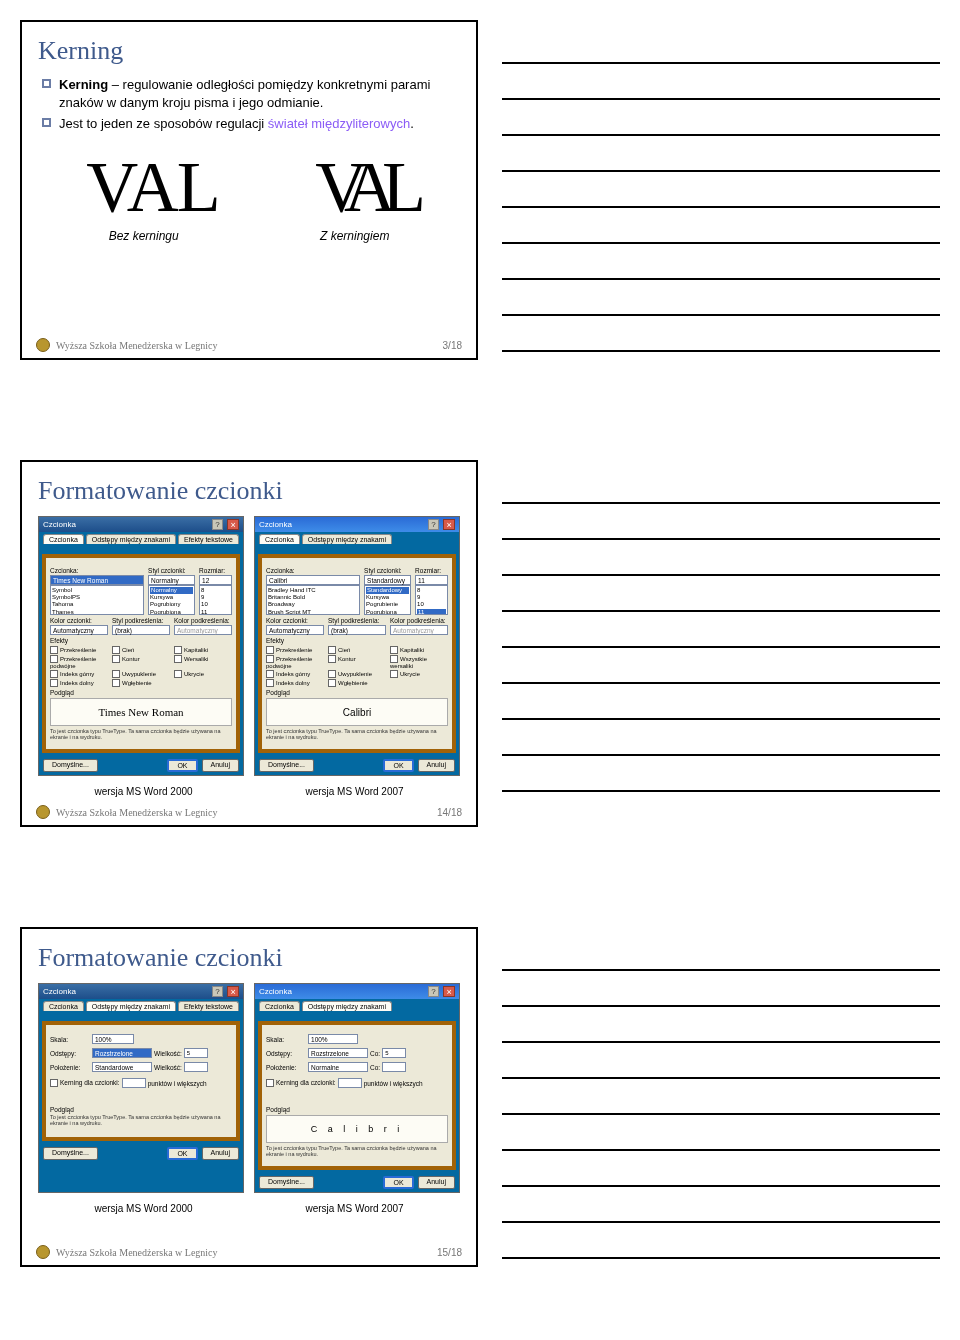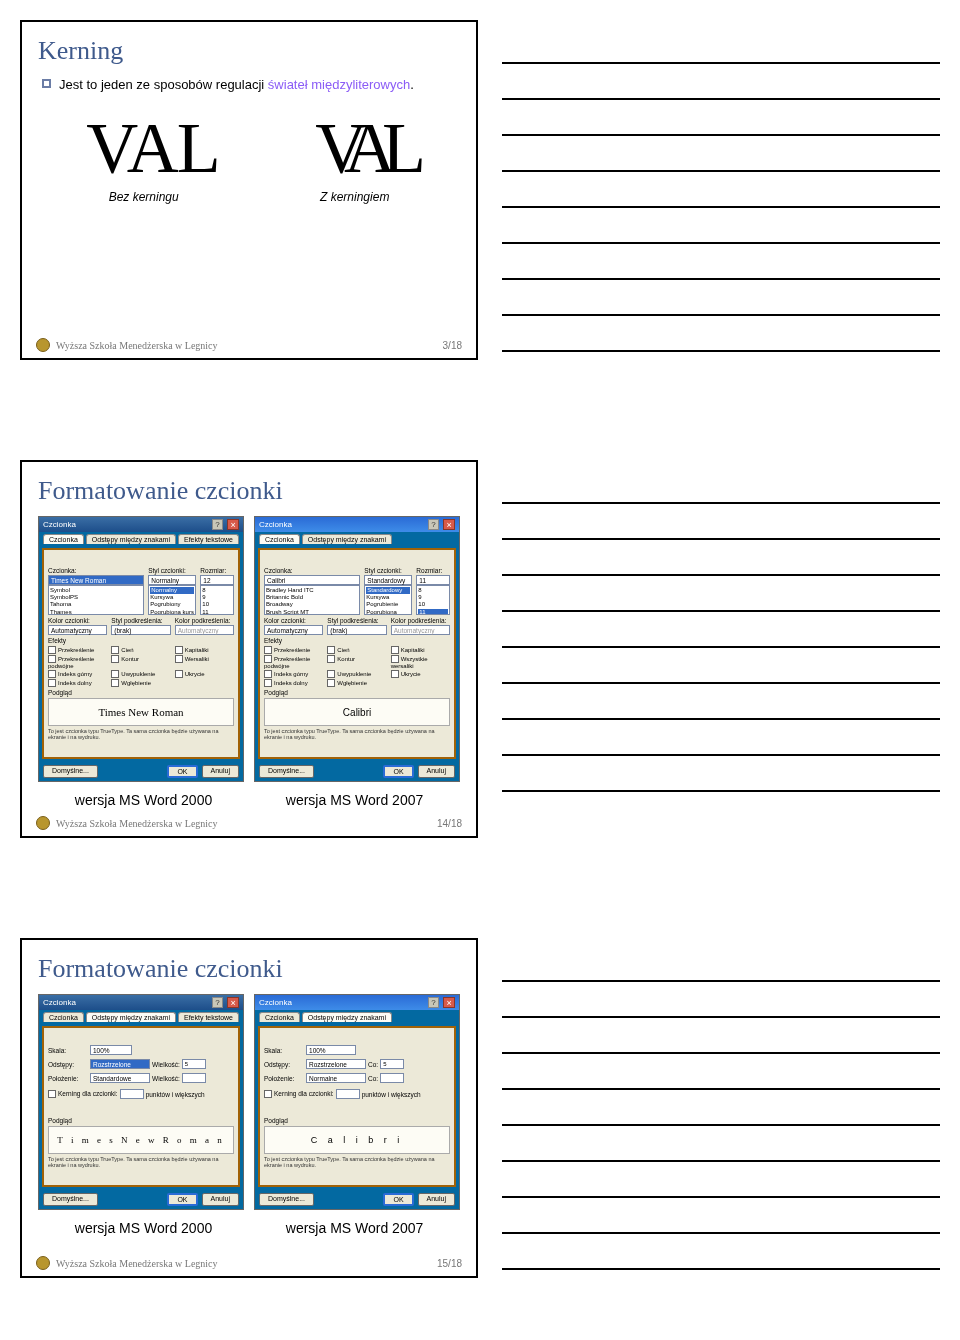--- a/index.html
+++ b/index.html
@@ -157,24 +157,24 @@
   }
   .dlg-tab {
     border: 1px solid #888;
     border-bottom: none;
     padding: 1px 5px;
     background: #ece9d8;
     border-radius: 3px 3px 0 0;
   }
   .dlg-tab.active { background: #fdfcf5; }
   .dlg-body {
-    border: 2px solid #a16207;
-    margin: 4px 3px 3px 3px;
+    border: 4px solid #a16207;
+    margin: 10px 3px 3px 3px;
     background: #ece9d8;
-    padding: 17px 4px;
+    padding: 9px 4px;
   }
   .field-row {
     display: flex;
     gap: 4px;
     margin-bottom: 2px;
   }
   .field-col { flex: 1; }
   .lbl { font-size: 6.5px; margin-bottom: 1px; }
   .inp {
     border: 1px solid #7a8aa8;
@@ -251,38 +251,44 @@
   .dd .inp.wide { width: 60px; }
   .dd .spinner {
     border: 1px solid #7a8aa8;
     background: #fff;
     width: 24px; height: 10px;
     font-size: 6px;
     display: flex; align-items: center; padding: 0 2px;
   }
   .caption-row {
     display: flex;
-    font-size: 14px;
+    font-size: 10px;
   }
   .caption-row > div { flex: 1; text-align: center; }
   .page-number {
     position: absolute;
     bottom: 12px;
     right: 28px;
     font-size: 16px;
     font-family: Georgia, serif;
   }
 </style>
 </head>
 <body>
 
 <div class="page-row">
   <div class="slide">
     <div class="slide-title">Kerning</div>
 
+    <div class="bullet-row">
+      <div class="bullet-sq"></div>
+      <div class="bullet-text">
+        <span class="bold-lead">Kerning</span><span> – regulowanie odległości pomiędzy konkretnymi parami znaków w danym kroju pisma i jego odmianie.</span>
+      </div>
+    </div>
 
     <div class="bullet-row">
       <div class="bullet-sq"></div>
       <div class="bullet-text">
         <span>Jest to jeden ze sposobów regulacji </span><span class="green-link">świateł międzyliterowych</span><span>.</span>
       </div>
     </div>
 
     <div class="val-row">
       <div class="val-left">VAL</div>
@@ -562,21 +568,20 @@
             <div class="inp wide">Standardowe</div>
             <span>Wielkość:</span>
             <div class="spinner"></div>
           </div>
           <div class="dd" style="margin-top:6px">
             <span class="chk">Kerning dla czcionki:</span>
             <div class="spinner"></div>
             <span>punktów i większych</span>
           </div>
           <div class="group-label" style="margin-top:18px">Podgląd</div>
-          <div class="preview spaced">T i m e s   N e w   R o m a n</div>
           <div class="truetype-note">To jest czcionka typu TrueType. Ta sama czcionka będzie używana na ekranie i na wydruku.</div>
         </div>
         <div class="btn-row">
           <div class="btn">Domyślne...</div>
           <div style="display:flex;gap:4px">
             <div class="btn primary">OK</div>
             <div class="btn">Anuluj</div>
           </div>
         </div>
       </div>

